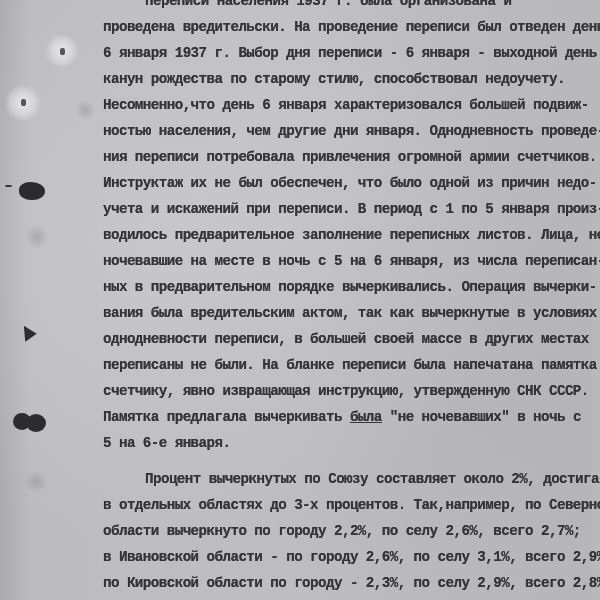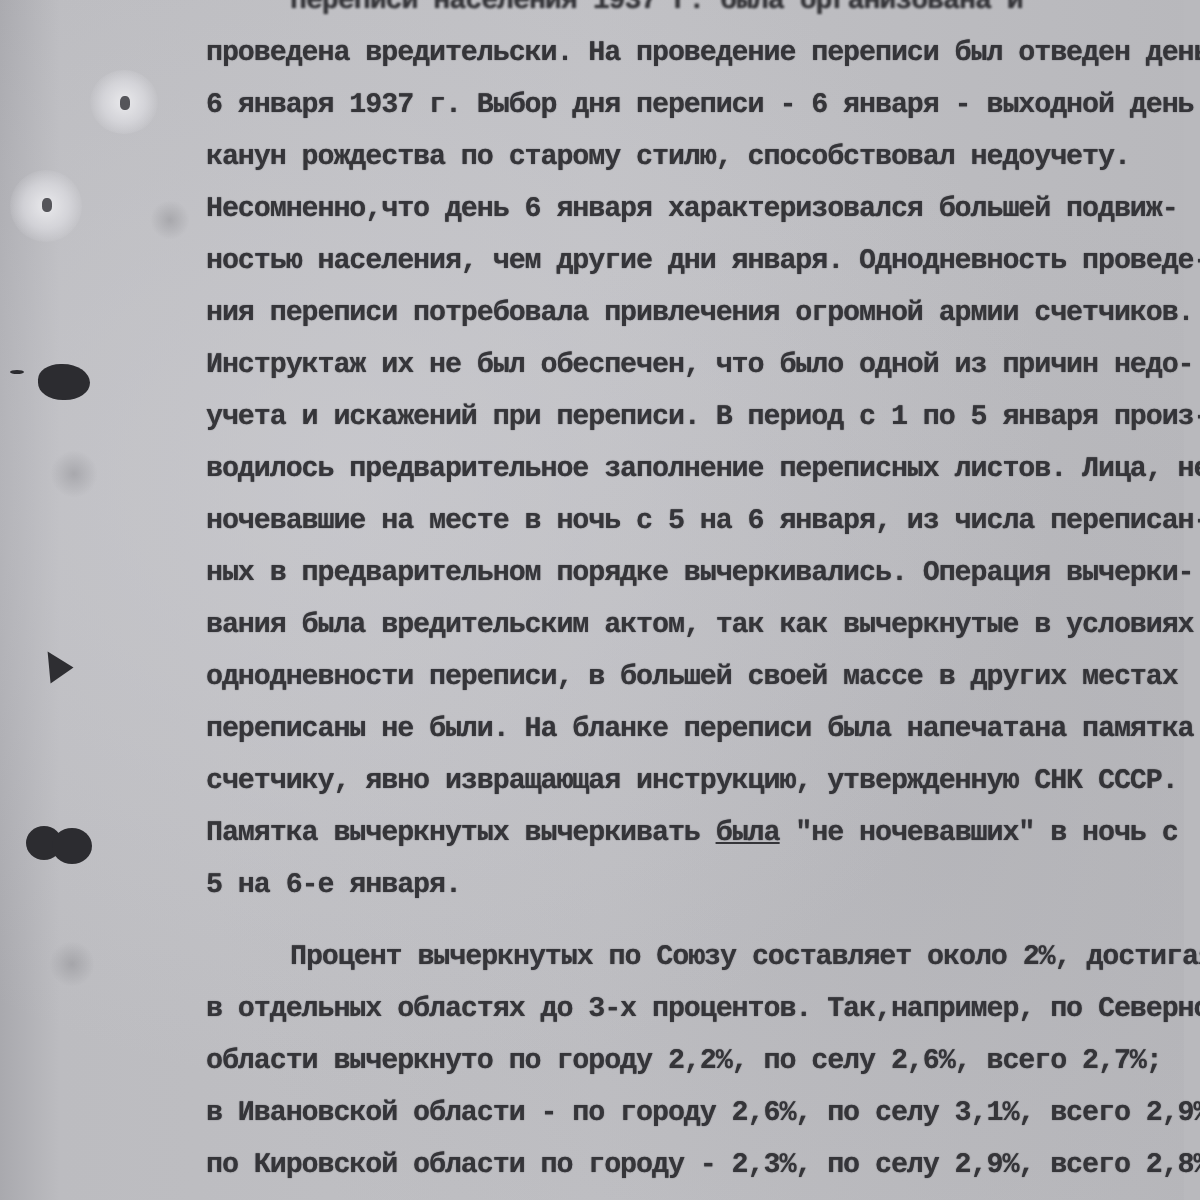--- a/index.html
+++ b/index.html
@@ -105,21 +105,21 @@
     <div class="line">ния переписи потребовала привлечения огромной армии счетчиков.</div>
     <div class="line">Инструктаж их не был обеспечен, что было одной из причин недо-</div>
     <div class="line">учета и искажений при переписи. В период с 1 по 5 января произ-</div>
     <div class="line">водилось предварительное заполнение переписных листов. Лица, не</div>
     <div class="line">ночевавшие на месте в ночь с 5 на 6 января, из числа переписан-</div>
     <div class="line">ных в предварительном порядке вычеркивались. Операция вычерки-</div>
     <div class="line">вания была вредительским актом, так как вычеркнутые в условиях</div>
     <div class="line">однодневности переписи, в большей своей массе в других местах</div>
     <div class="line">переписаны не были. На бланке переписи была напечатана памятка</div>
     <div class="line">счетчику, явно извращающая инструкцию, утвержденную СНК СССР.</div>
-    <div class="line"><span>Памятка вычеркнутых вычеркивать </span><span class="underline">была</span><span> "не ночевавших" в ночь с</span></div>
+    <div class="line"><span>Памятка предлагала вычеркивать </span><span class="underline">была</span><span> "не ночевавших" в ночь с</span></div>
     <div class="line">5 на 6-е января.</div>
     <div class="line" style="height:10px;"></div>
     <div class="line indent">Процент вычеркнутых по Союзу составляет около 2%, достигая</div>
     <div class="line">в отдельных областях до 3-х процентов. Так,например, по Северной</div>
     <div class="line">области вычеркнуто по городу 2,2%, по селу 2,6%, всего 2,7%;</div>
     <div class="line">в Ивановской области - по городу 2,6%, по селу 3,1%, всего 2,9%,</div>
     <div class="line">по Кировской области по городу - 2,3%, по селу 2,9%, всего 2,8%,</div>
     <div class="line">по Свердловской обл. по городу - 1,9%, по селу 3,2%! всего 2,5%</div>
 
   </div>

